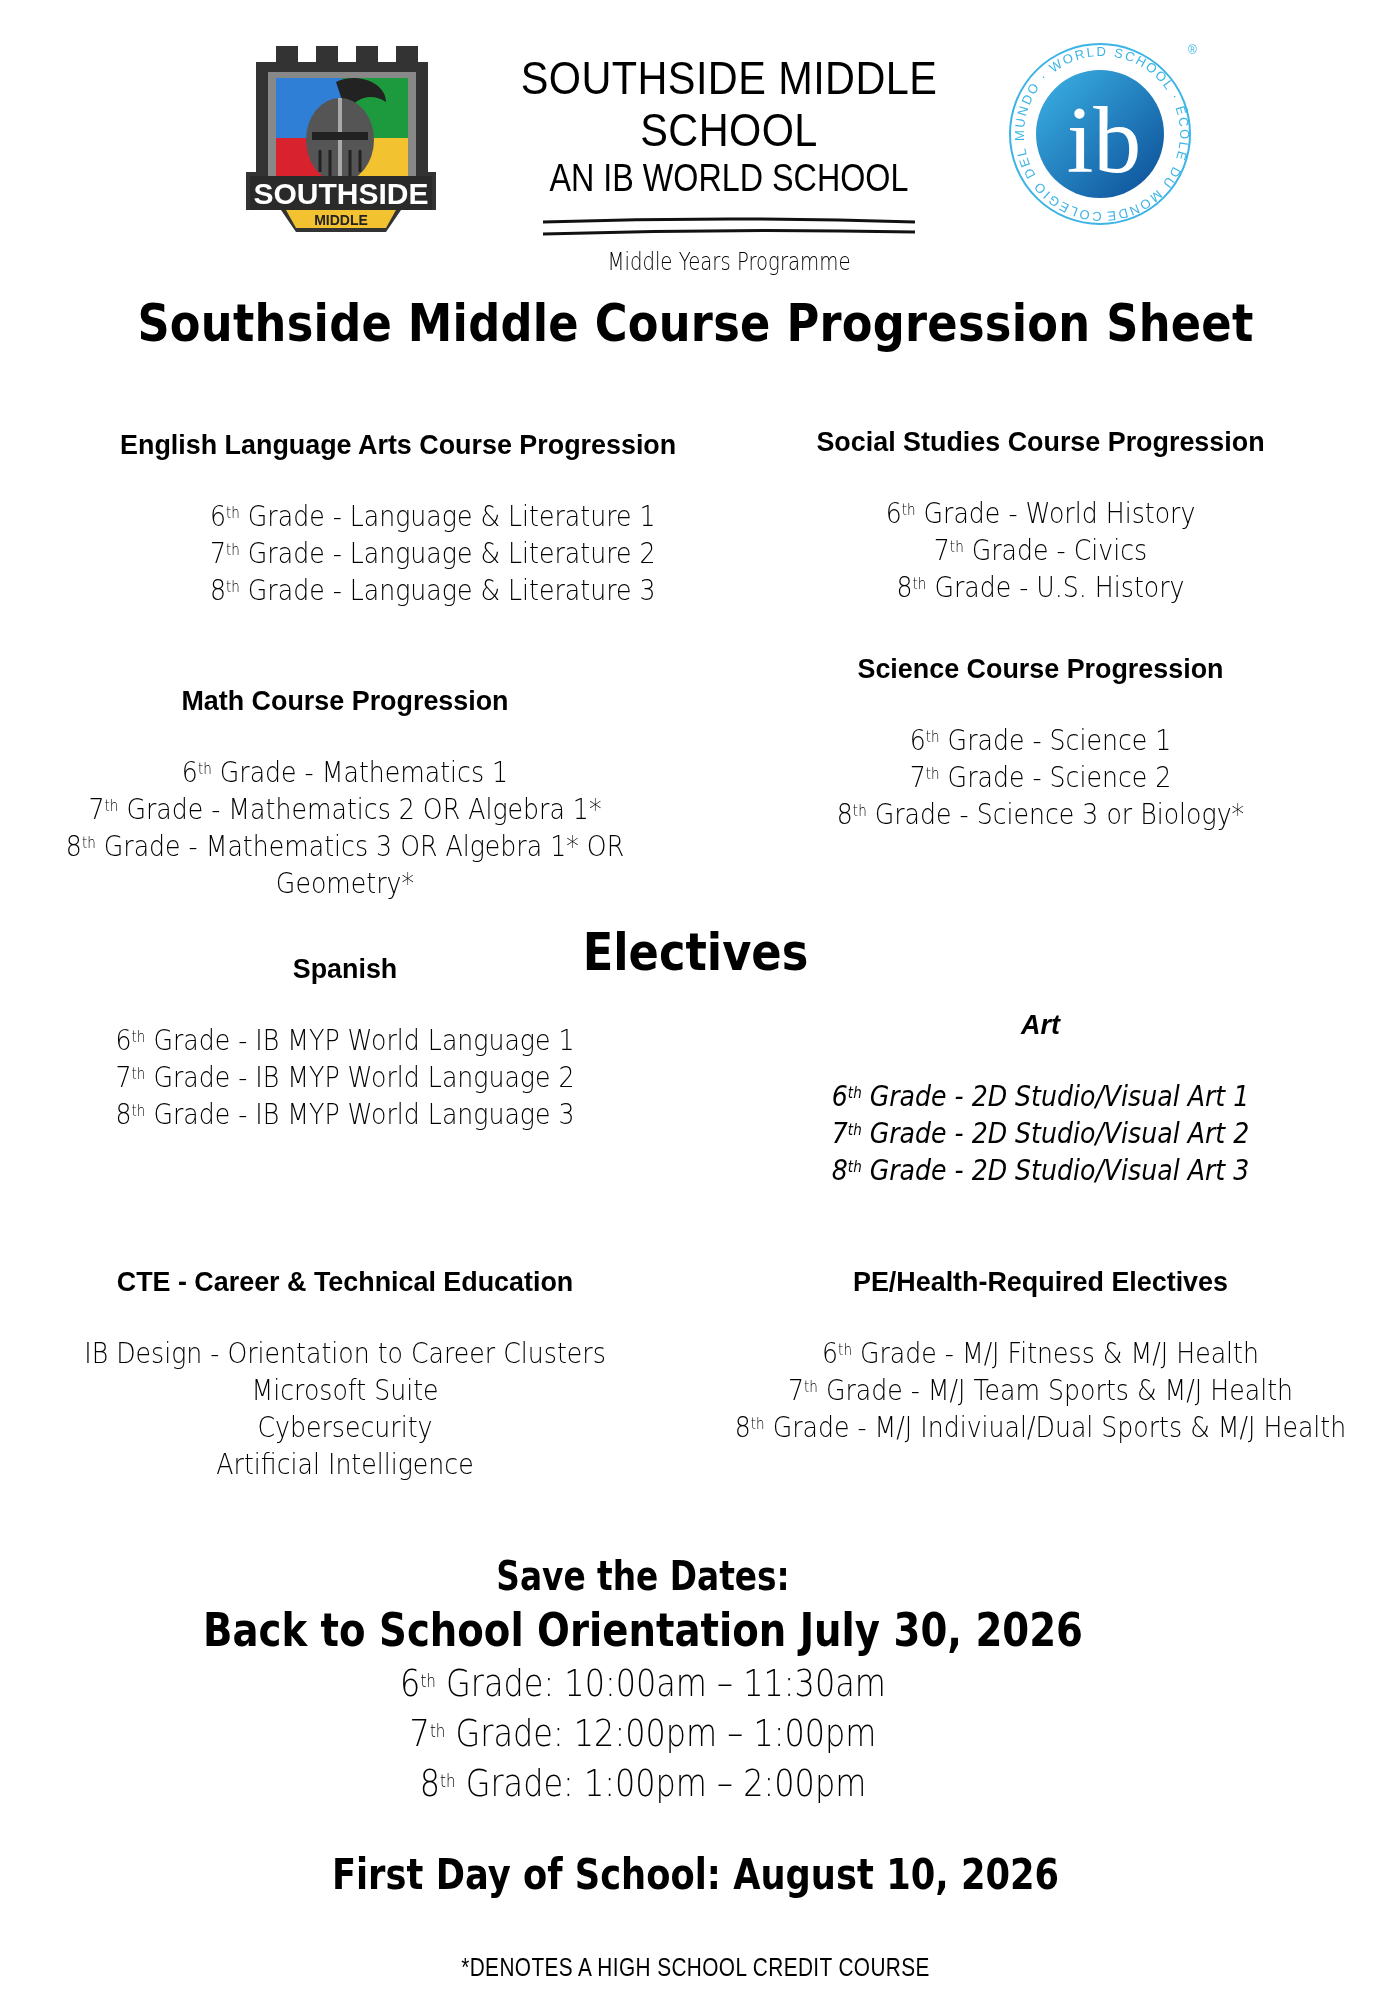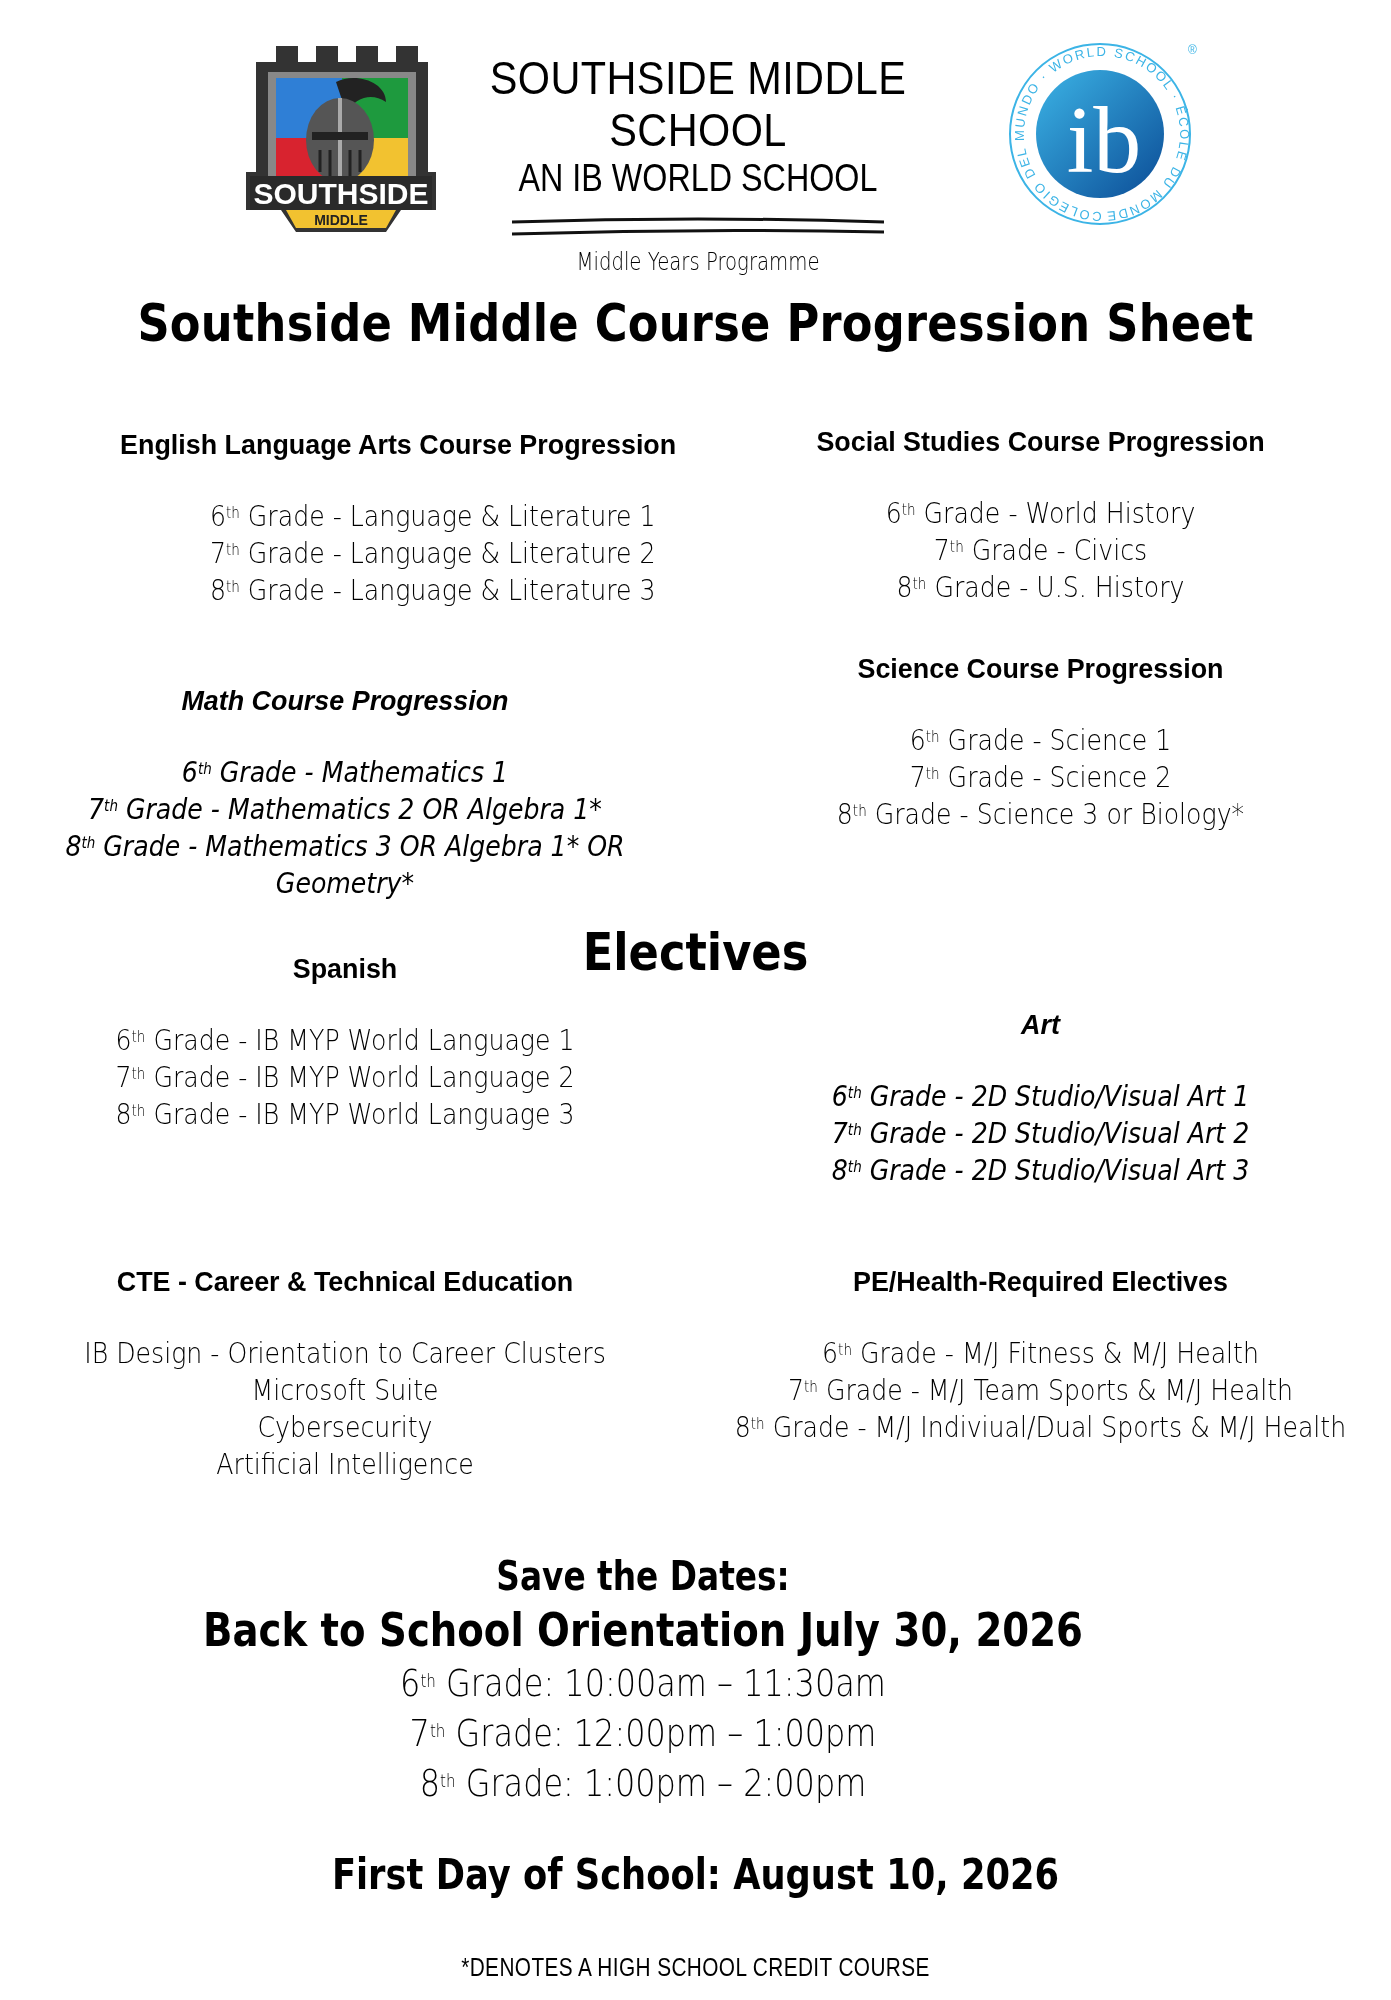--- a/index.html
+++ b/index.html
@@ -2,21 +2,21 @@
 <html><head>
 <meta charset="utf-8">
 <style>
   html, body { margin:0; padding:0; background:#ffffff; }
   body { width:1391px; height:2000px; position:relative; overflow:hidden; color:#000; font-family:"Liberation Sans", sans-serif; }
   .abs { position:absolute; }
   .center { text-align:center; }
 
   
   #crest { left:236px; top:32px; width:210px; height:208px;text-decoration:underline; }
-  #header-text { left:428px; top:52px; width:540px; }
+  #header-text { left:459px; top:52px; width:540px; }
   #school-name { font-family:"Liberation Sans Narrow","Liberation Sans", sans-serif; font-size:46px; letter-spacing:0.5px; transform:scaleX(0.9); transform-origin:center; line-height:52px; }
   #school-sub { font-family:"Liberation Sans Narrow","Liberation Sans", sans-serif; font-size:38px; line-height:44px; transform:scaleX(0.85); }
   #swoosh { margin:14px auto 0; width:380px; height:26px; display:block; }
   #programme { font-family:"DejaVu Sans", sans-serif; font-size:24px; font-weight:300; margin-top:8px; transform:scaleX(0.82); }
   #ib-logo { left:1000px; top:32px; width:205px; height:205px; }
 
   #page-title { left:0; width:1391px; top:293px; font-family:"DejaVu Sans", sans-serif; font-size:52px; transform:scaleX(0.86); transform-origin:center; font-weight:600; letter-spacing:0.3px; }
 
   .col-left { left:0; width:690px; }
   .col-right { left:690px; width:701px; }
@@ -104,21 +104,21 @@
 
 <div class="abs col-right center" style="top:425px;">
   <div class="sec-title">Social Studies Course Progression</div>
   <div class="sec-list">
     <div><span>6</span><sup>th</sup><span> Grade - World History</span></div>
     <div><span>7</span><sup>th</sup><span> Grade - Civics</span></div>
     <div><span>8</span><sup>th</sup><span> Grade - U.S. History</span></div>
   </div>
 </div>
 
-<div class="abs col-left center" style="top:684px;font-style:italic;">
+<div class="abs col-left center" style="top:684px;">
   <div class="sec-title">Math Course Progression</div>
   <div class="sec-list">
     <div><span>6</span><sup>th</sup><span> Grade - Mathematics 1</span></div>
     <div><span>7</span><sup>th</sup><span> Grade - Mathematics 2 OR Algebra 1*</span></div>
     <div><span>8</span><sup>th</sup><span> Grade - Mathematics 3 OR Algebra 1* OR</span></div>
     <div><span>Geometry*</span></div>
   </div>
 </div>
 
 <div class="abs col-right center" style="top:652px;">

